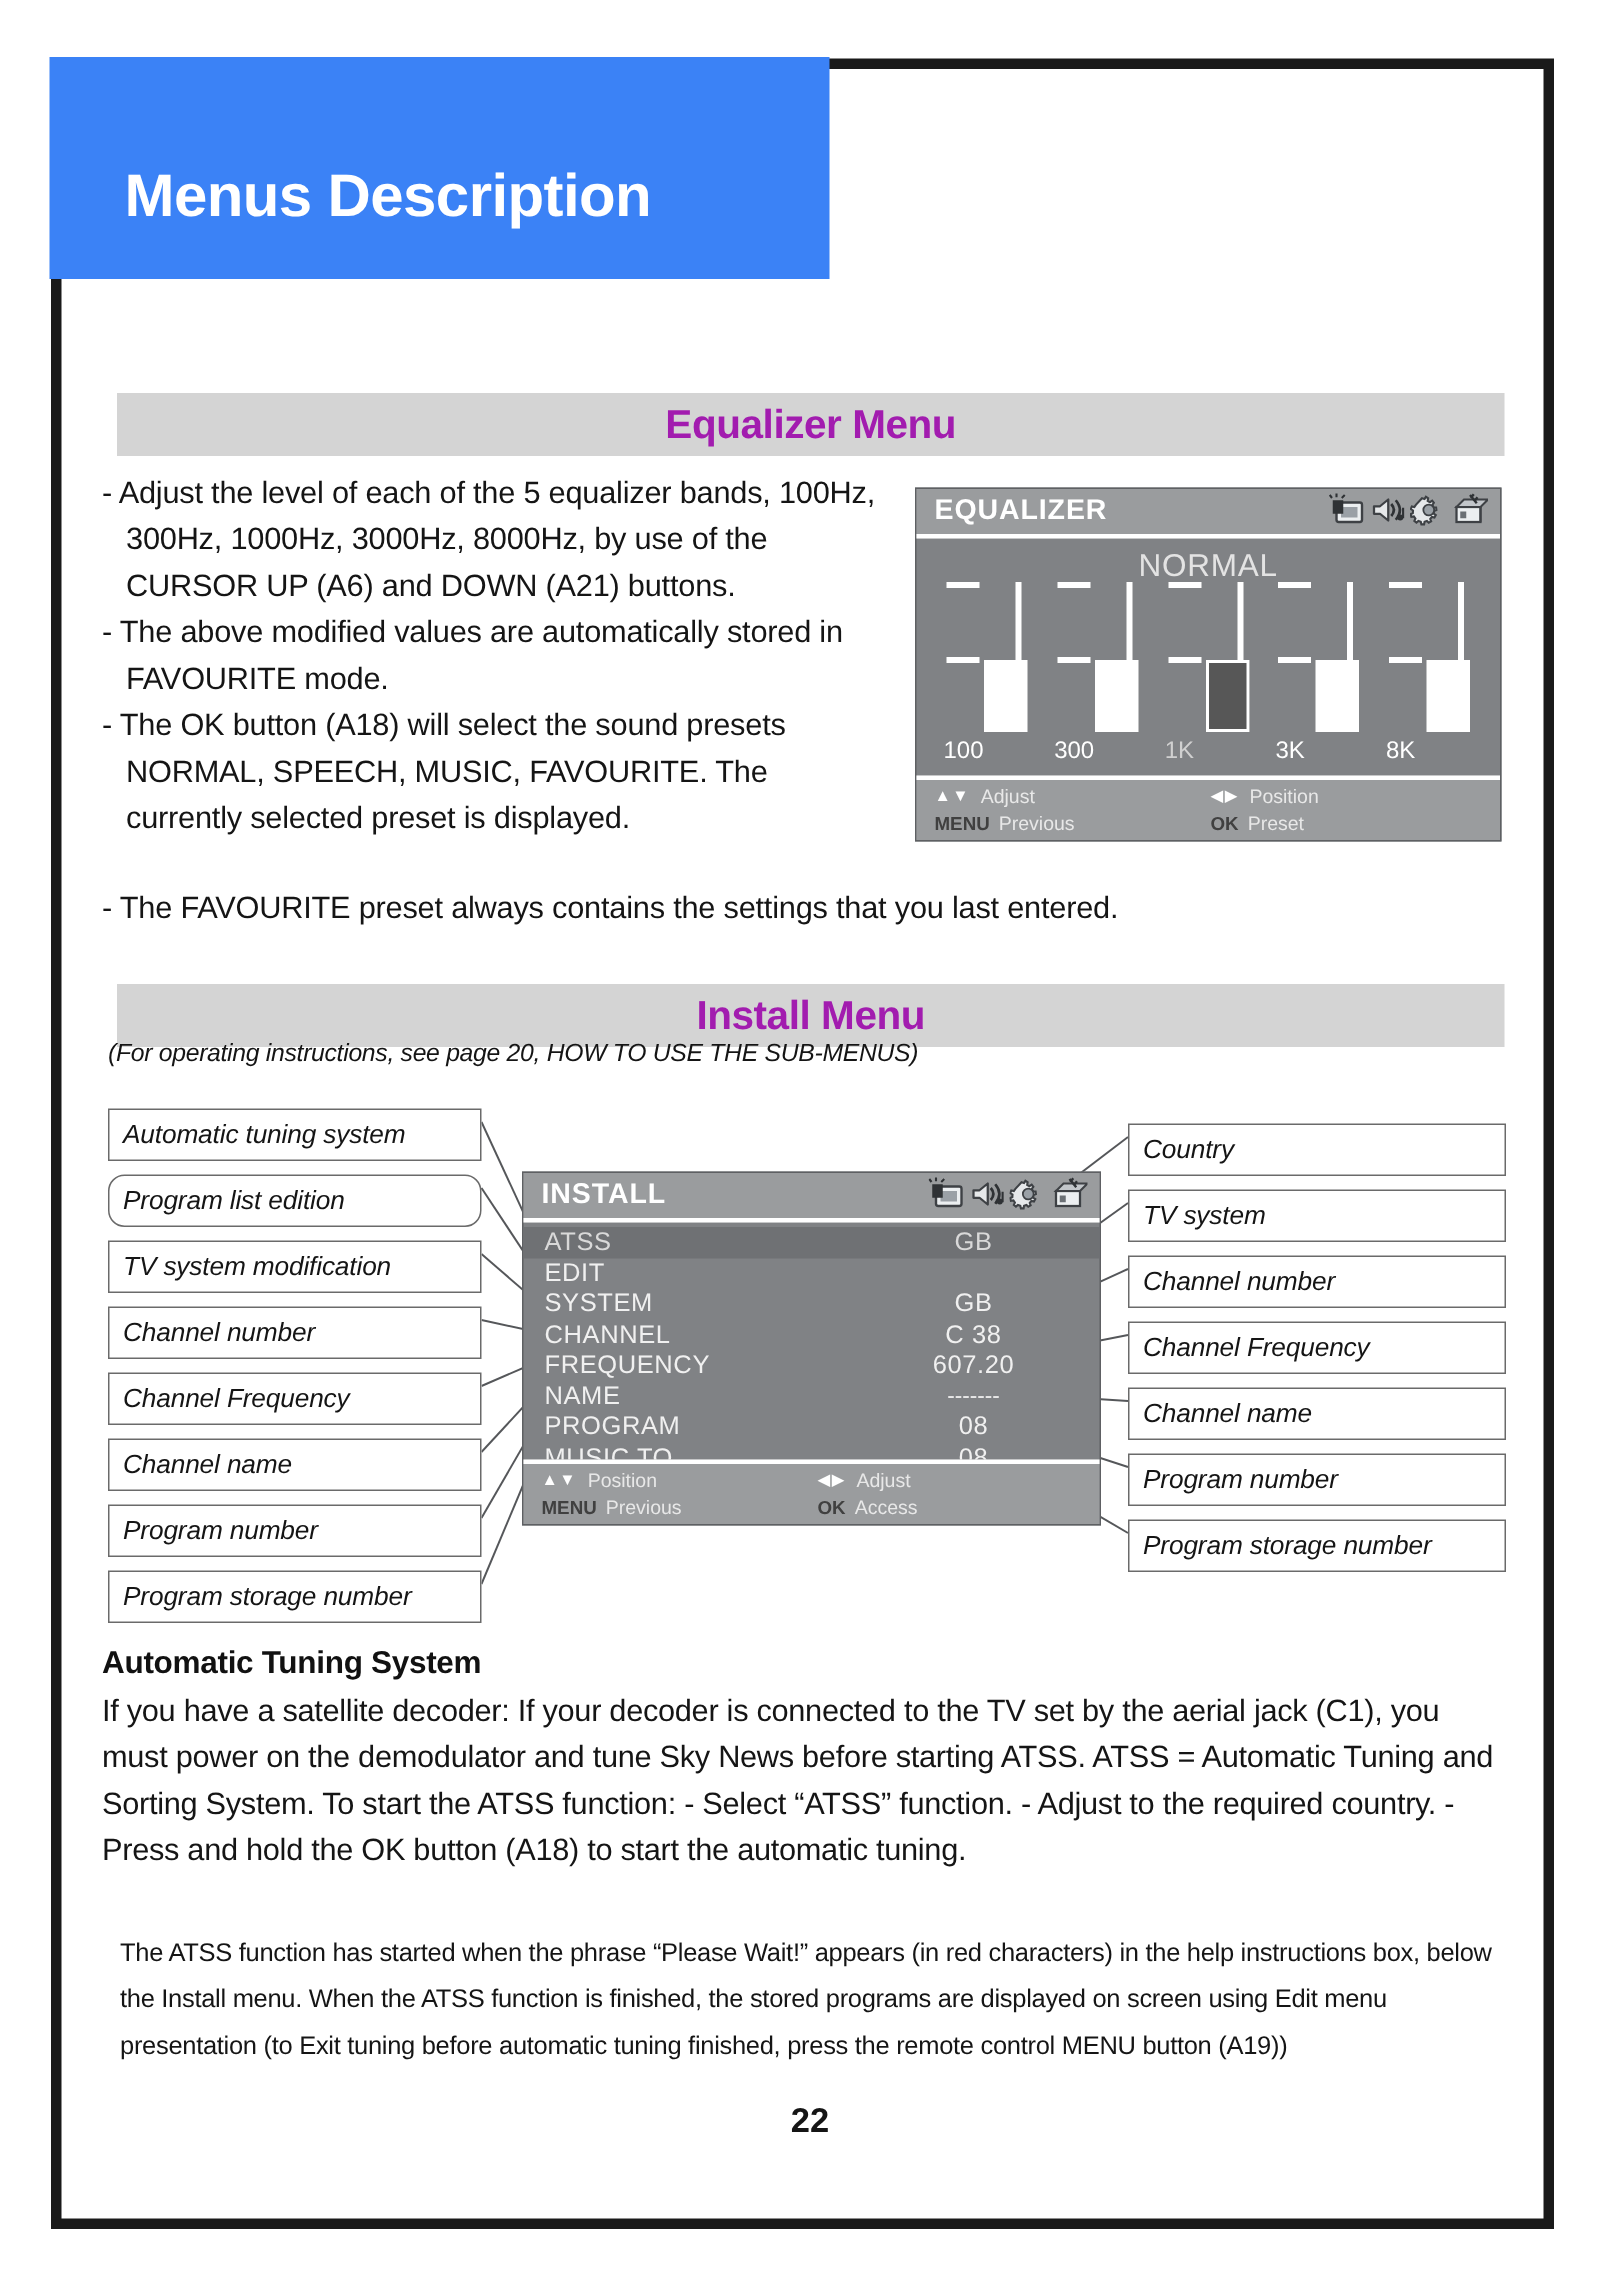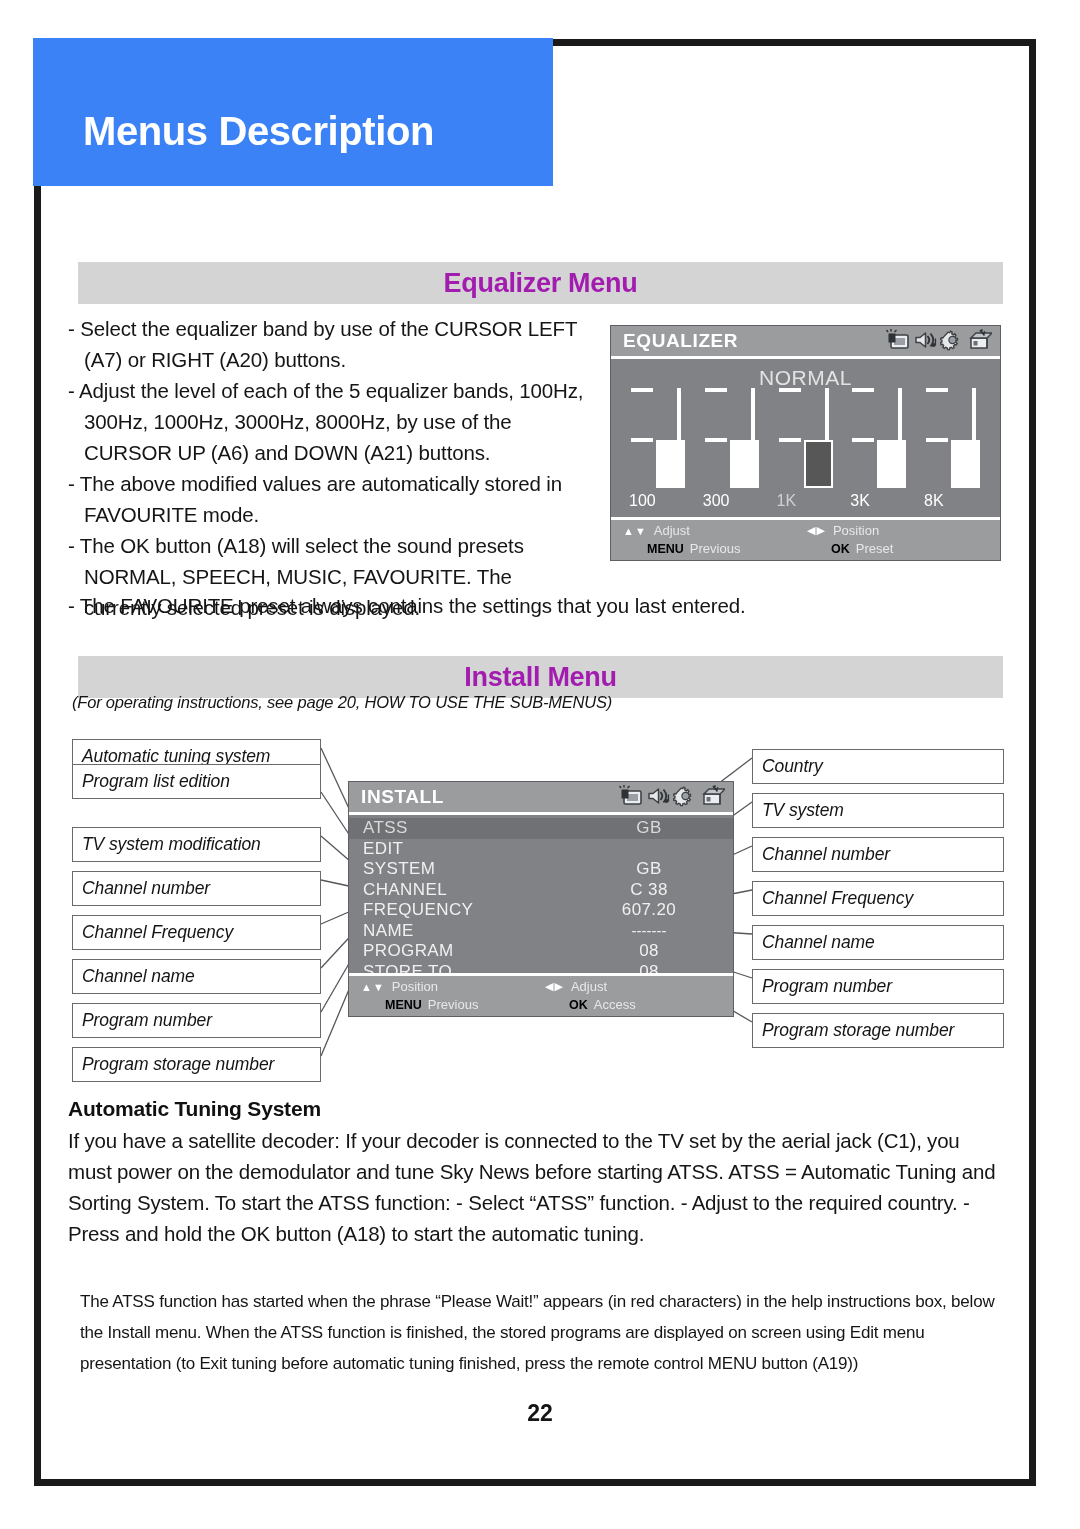--- a/index.html
+++ b/index.html
@@ -177,25 +177,24 @@
   }
   .footer-row {
     position: absolute;
     display: flex;
     align-items: center;
     font-size: 13px;
     color: #e8e8e8;
     white-space: nowrap;
   }
   .footer-key {
-    color: #000000;
+    color: #404040;
     font-weight: bold;
     font-size: 12.5px;
     margin-right: 6px;
-    margin-left: 24px;
   }
   .arrows {
     color: #ffffff;
     font-size: 11px;
     margin-right: 7px;
     letter-spacing: 1px;
   }
 
   
   #osd-equalizer { left: 610px; top: 325px; width: 391px; height: 236px; }
@@ -326,21 +325,20 @@
 <div id="frame-shadow"></div>
 <div id="page-frame"></div>
 
 <div id="chapter-band">
   <div id="chapter-title">Menus Description</div>
 </div>
 
 <div class="section-bar" id="bar-equalizer">Equalizer Menu</div>
 
 <div class="body-text" id="eq-bullets">
-  <span class="bullet">- Select the equalizer band by use of the CURSOR LEFT (A7) or RIGHT (A20) buttons.</span>
   <span class="bullet">- Adjust the level of each of the 5 equalizer bands, 100Hz, 300Hz, 1000Hz, 3000Hz, 8000Hz, by use of the CURSOR UP (A6) and DOWN (A21) buttons.</span>
   <span class="bullet">- The above modified values are automatically stored in FAVOURITE mode.</span>
   <span class="bullet">- The OK button (A18) will select the sound presets NORMAL, SPEECH, MUSIC, FAVOURITE. The currently selected preset is displayed.</span>
 </div>
 <div class="body-text" id="eq-last-line">- The FAVOURITE preset always contains the settings that you last entered.</div>
 
 <div class="osd" id="osd-equalizer">
   <div class="osd-titlebar">
     <span class="osd-title">EQUALIZER</span>
     <span class="osd-icons">
@@ -471,21 +469,21 @@
       <circle cx="660" cy="868" r="2.6"></circle>
     <circle cx="660" cy="888" r="2.6"></circle>
       <circle cx="660" cy="908" r="2.6"></circle>
     <circle cx="660" cy="928" r="2.6"></circle>
       <circle cx="660" cy="948" r="2.6"></circle>
     <circle cx="660" cy="968" r="2.6"></circle>
   </g>
 </svg>
 
 <div class="callout callout-left" style="top:739px;">Automatic tuning system</div>
-<div class="callout callout-left" style="top:764px;">Program list edition</div>
+<div class="callout callout-left" style="top:783px;border-radius:11px;">Program list edition</div>
 <div class="callout callout-left" style="top:827px;">TV system modification</div>
 <div class="callout callout-left" style="top:871px;">Channel number</div>
 <div class="callout callout-left" style="top:915px;">Channel Frequency</div>
 <div class="callout callout-left" style="top:959px;">Channel name</div>
 <div class="callout callout-left" style="top:1003px;">Program number</div>
 <div class="callout callout-left" style="top:1047px;">Program storage number</div>
 
 <div class="callout callout-right" style="top:749px;">Country</div>
 <div class="callout callout-right" style="top:793px;">TV system</div>
 <div class="callout callout-right" style="top:837px;">Channel number</div>
@@ -550,21 +548,21 @@
     </div>
     <div class="install-row">
       <span class="install-label">NAME</span>
       <span class="install-value dashes">-------</span>
     </div>
     <div class="install-row">
       <span class="install-label">PROGRAM</span>
       <span class="install-value">08</span>
     </div>
     <div class="install-row">
-      <span class="install-label">STORE TO</span>
+      <span class="install-label">MUSIC TO</span>
       <span class="install-value">08</span>
     </div>
   </div>
 
   <div class="osd-footer">
     <div class="footer-row" style="left:12px; top:3px;">
       <span class="arrows">▲▼</span>
       <span>Position</span>
     </div>
     <div class="footer-row" style="left:12px; top:21px;">

